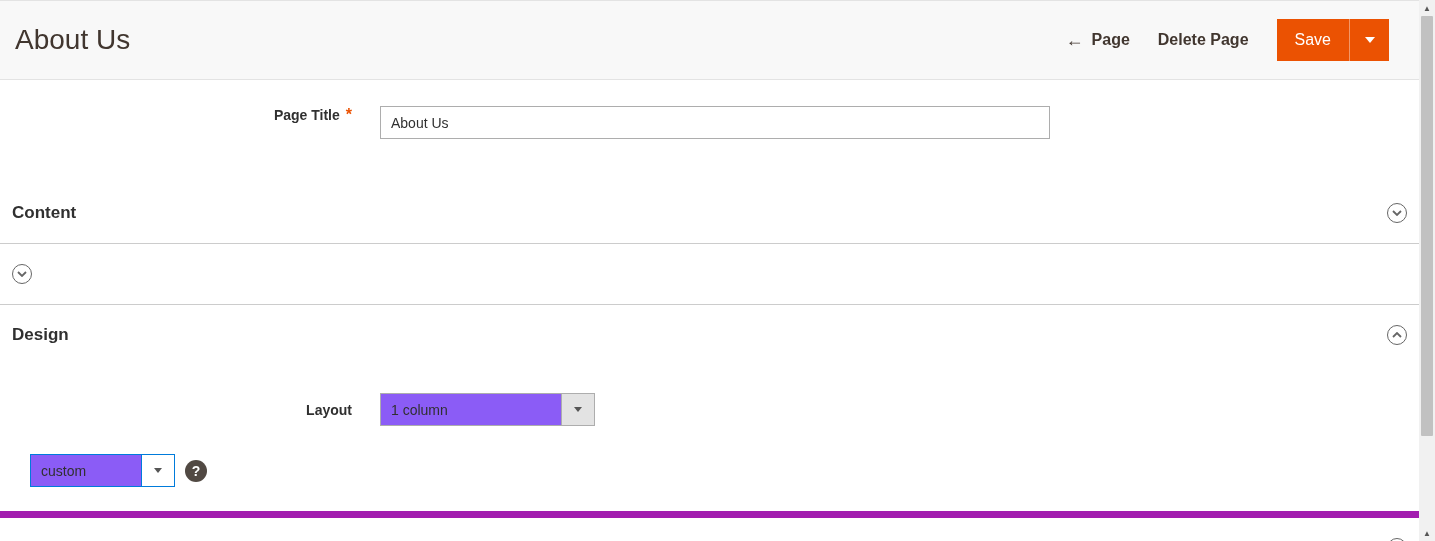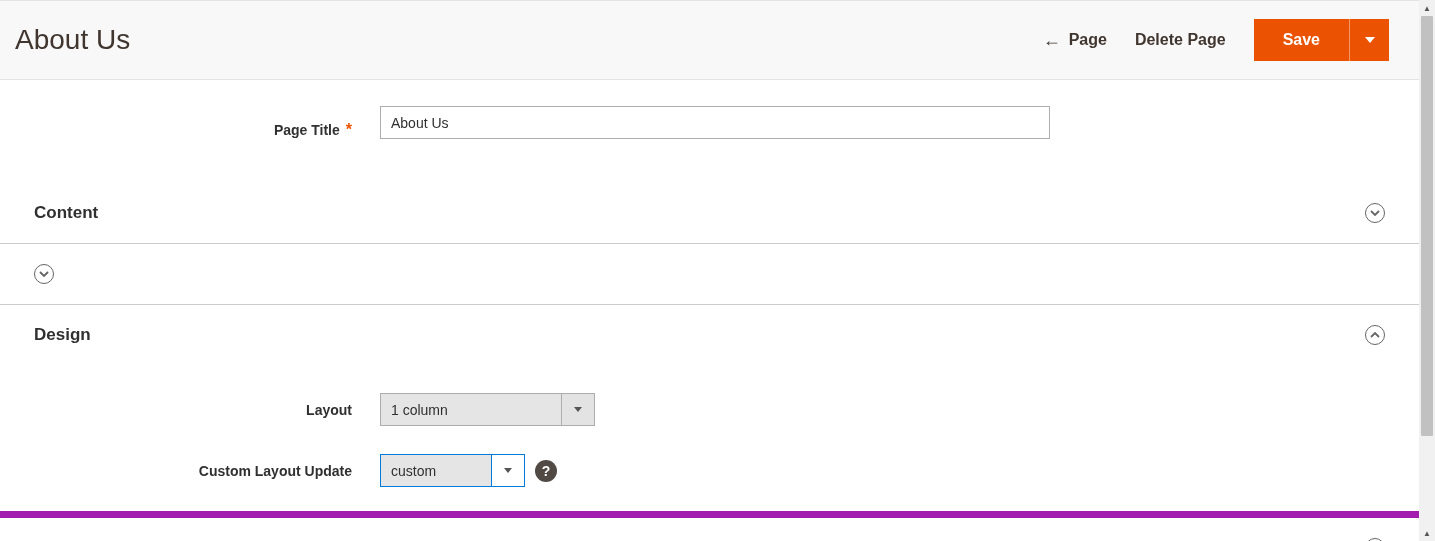--- a/index.html
+++ b/index.html
@@ -90,23 +90,23 @@
       padding: 0 10px;
     }
     .save-split {
       display: flex;
       height: 42px;
     }
     .save-btn {
       background: #eb5202;
       color: #fff;
       border: none;
-      padding: 0 29px;
+      padding: 0 18px;
       font-size: 16px;
-      font-weight: 700;
+      font-weight: 400;
       cursor: pointer;
       display: flex;
       align-items: center;
     }
     .save-dropdown {
       background: #eb5202;
       border: none;
       border-left: 1px solid rgba(255,255,255,0.4);
       width: 40px;
       display: flex;
@@ -114,21 +114,21 @@
       justify-content: center;
       cursor: pointer;
     }
     .save-dropdown svg {
       width: 10px;
       height: 10px;
       fill: #fff;
     }
     .form-row {
       display: flex;
-      align-items: flex-end;
+      align-items: flex-start;
       padding: 14px 30px;
       margin-top: 12px;
     }
     .form-label-col {
       width: 350px;
       text-align: right;
       padding-right: 28px;
       font-size: 14px;
       font-weight: 600;
       color: #303030;
@@ -146,21 +146,21 @@
       padding: 7px 10px;
       font-size: 14px;
       width: 670px;
       height: 33px;
       color: #303030;
     }
     .section-row {
       display: flex;
       align-items: flex-end;
       justify-content: space-between;
-      padding: 20px 34px;
+      padding: 20px 12px;
       border-bottom: 1px solid #ccc;
       cursor: pointer;
     }
     .section-row.first-section {
       margin-top: 30px;
     }
     .section-title {
       font-size: 17px;
       font-weight: 600;
       color: #303030;
@@ -195,21 +195,21 @@
     }
     .select-wrap {
       position: relative;
       display: flex;
     }
     .select-main {
       border: 1px solid #adadad;
       padding: 6px 10px;
       font-size: 14px;
       height: 33px;
-      background: #e5e5e5;
+      background: #8b5cf6;
       color: #303030;
       display: flex;
       align-items: center;
     }
     .select-main.layout { width: 182px; }
     .select-main.custom { width: 112px; border-color: #007bdb; }
     .select-arrow {
       width: 33px;
       height: 33px;
       border: 1px solid #adadad;
@@ -308,21 +308,20 @@
           <div class="select-main layout">1 column</div>
           <div class="select-arrow">
             <svg viewBox="0 0 8 6">
                 <path d="M0 0 L4 5 L8 0 Z"></path>
               </svg>
           </div>
         </div>
       </div>
 
       <div class="design-field-row">
-        <div class="form-label-col">Custom Layout Update</div>
         <div class="select-wrap">
           <div class="select-main custom">custom</div>
           <div class="select-arrow custom-arr">
             <svg viewBox="0 0 8 6">
                 <path d="M0 0 L4 5 L8 0 Z"></path>
               </svg>
           </div>
         </div>
         <div class="help-icon">?</div>
       </div>

